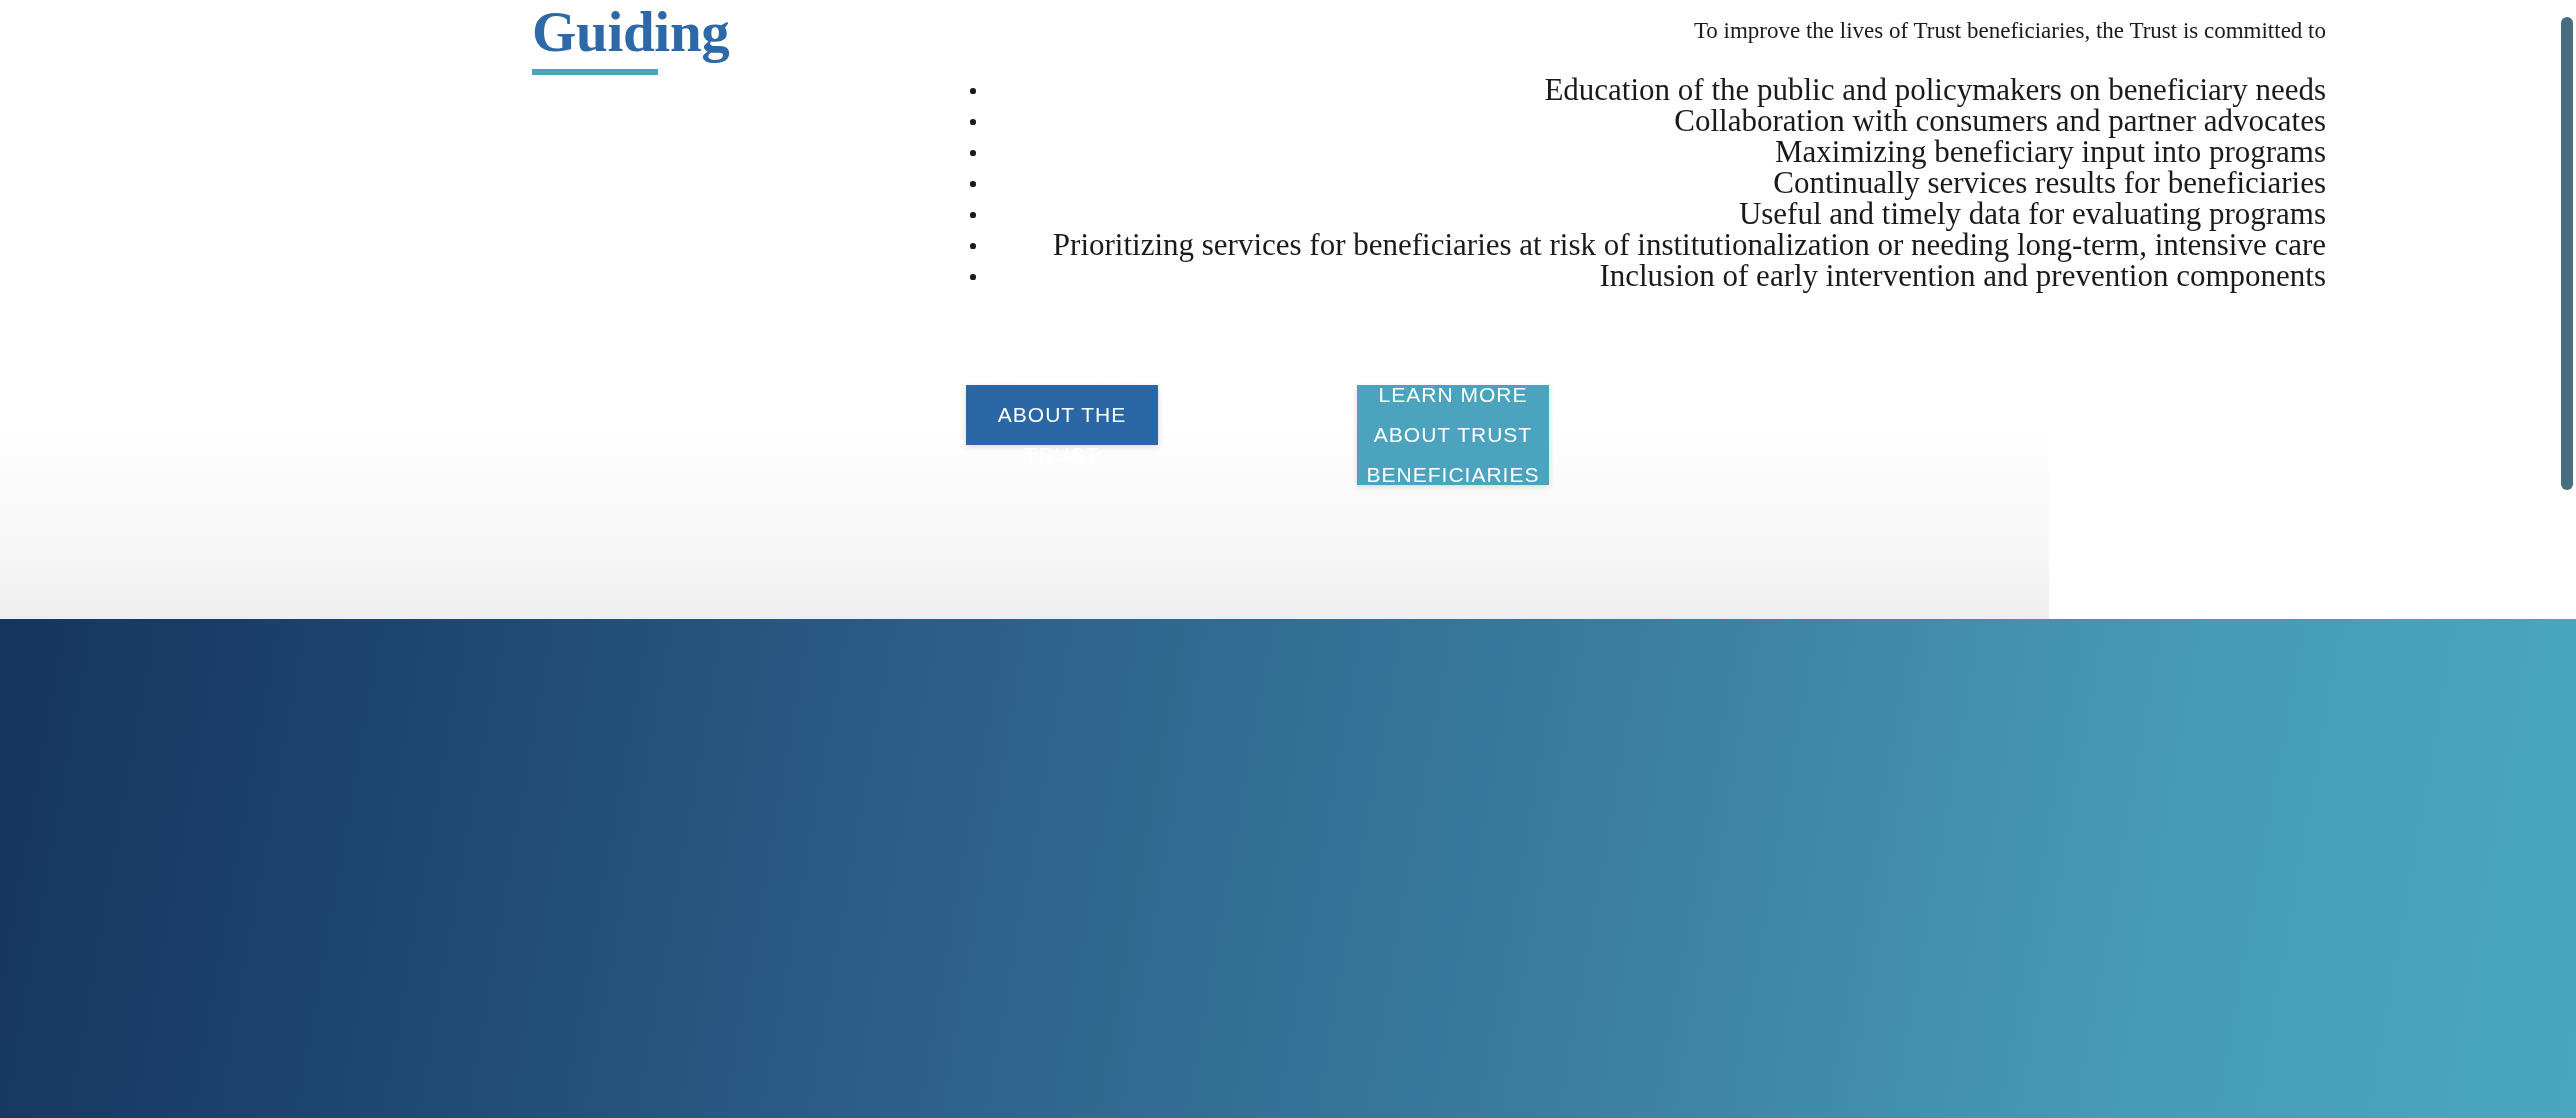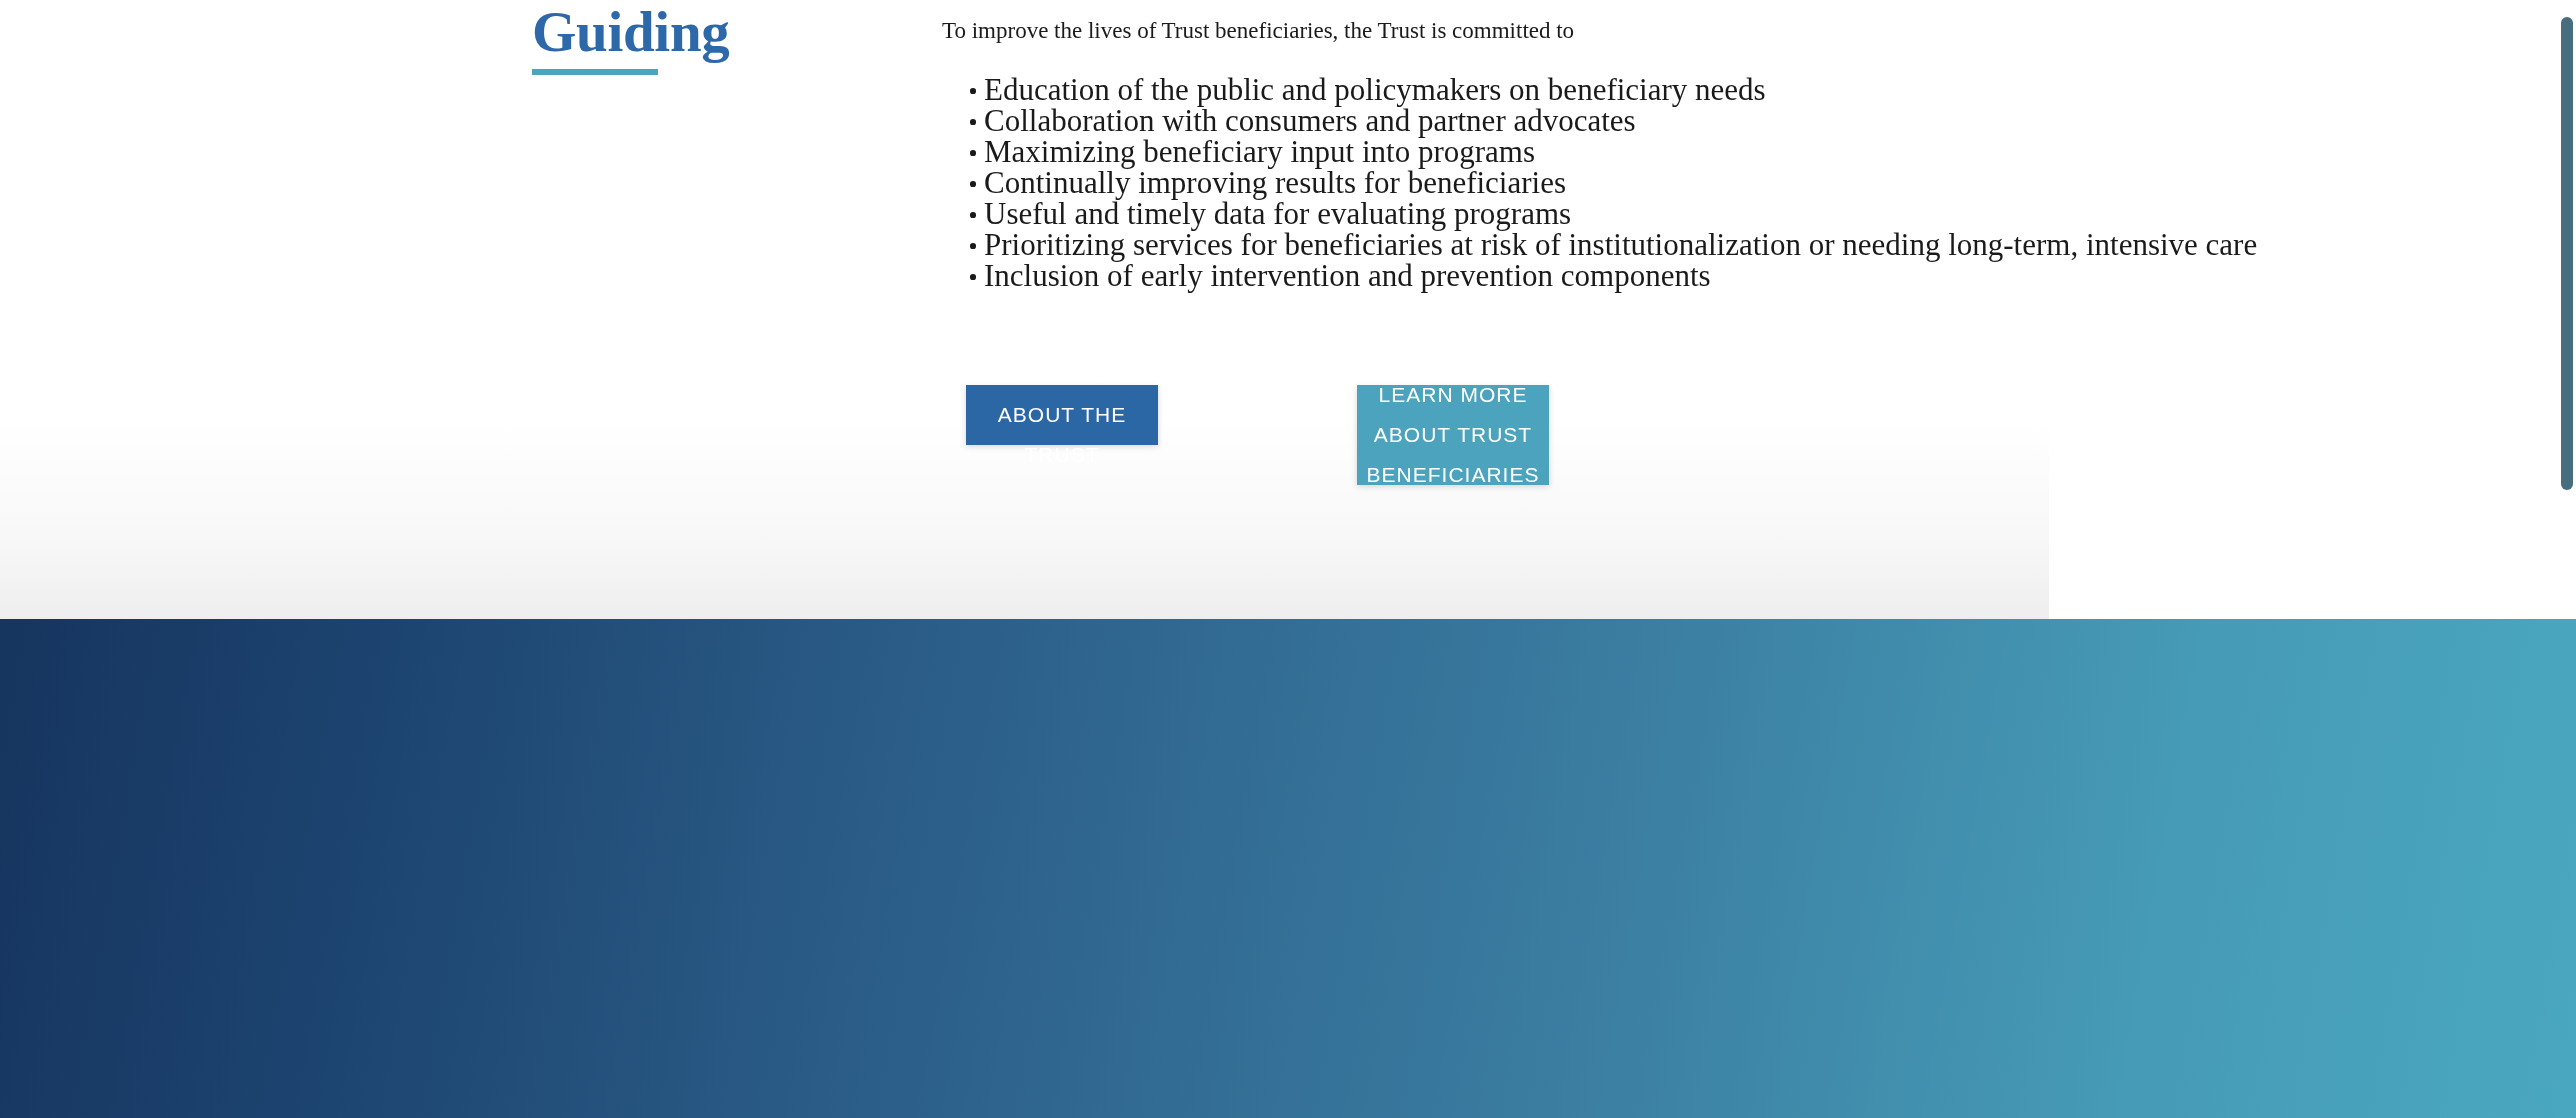--- a/index.html
+++ b/index.html
@@ -48,20 +48,21 @@
     height: 5.7px;
     background: #4ba5be;
   }
 
   
   #body-block {
     position: absolute;
     left: 942px;
     top: 0px;
     width: 1384px;
+    text-align: right;
   }
   #intro-text {
     font-family: "Liberation Serif", serif;
     font-size: 23px;
     line-height: 30px;
     color: #1a1a1a;
     margin-top: 16.4px;
   }
   #bullet-list {
     list-style: none;
@@ -167,21 +168,21 @@
     <div class="heading-line">Guiding</div>
     <div id="heading-rule"></div>
   </div>
 
   <div id="body-block">
     <div id="intro-text">To improve the lives of Trust beneficiaries, the Trust is committed to</div>
     <ul id="bullet-list">
       <li>Education of the public and policymakers on beneficiary needs</li>
       <li>Collaboration with consumers and partner advocates</li>
       <li>Maximizing beneficiary input into programs</li>
-      <li>Continually improving results for beneficiaries</li>
+      <li>Continually services results for beneficiaries</li>
       <li>Useful and timely data for evaluating programs</li>
       <li>Prioritizing services for beneficiaries at risk of institutionalization or needing long-term, intensive care</li>
       <li>Inclusion of early intervention and prevention components</li>
     </ul>
   </div>
 
   <div class="cta" id="cta-trust">
     <span>LEARN MORE</span>
     <span>ABOUT THE TRUST</span>
   </div>

